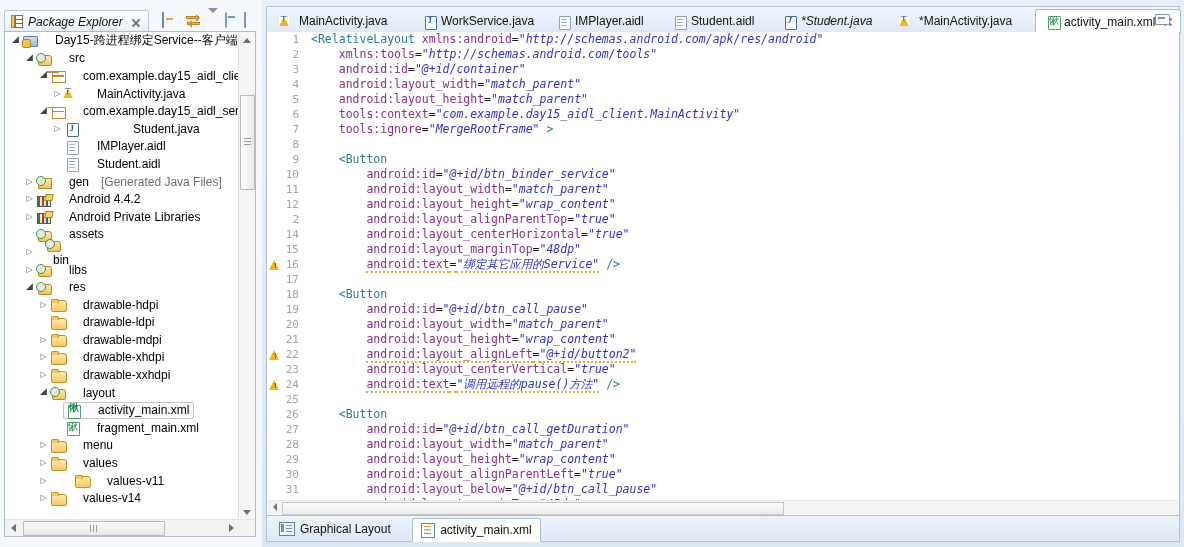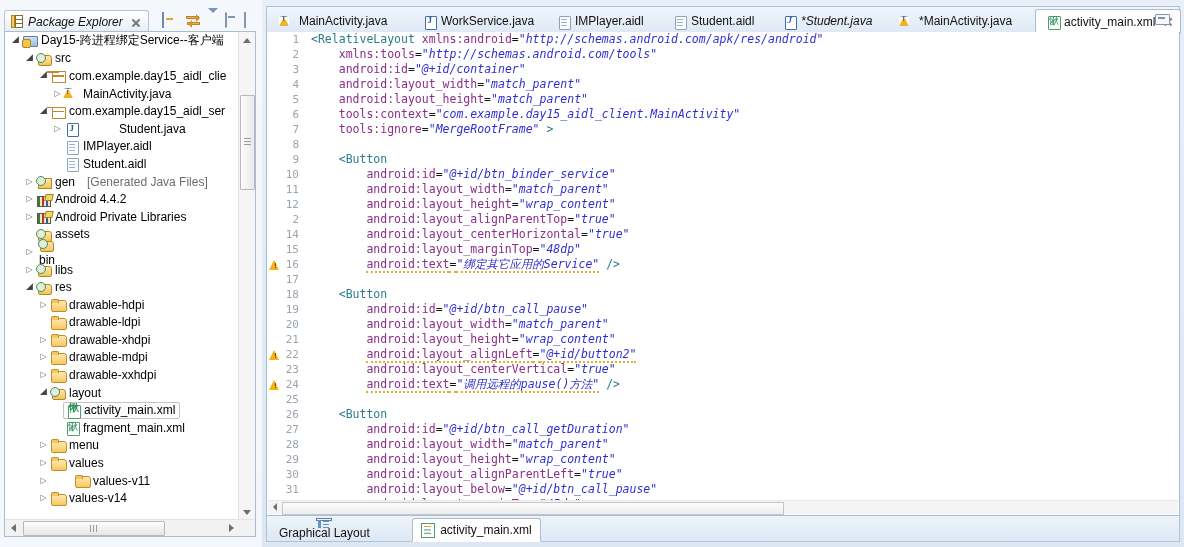--- a/index.html
+++ b/index.html
@@ -191,21 +191,21 @@
     width: 13px;
     flex: 0 0 13px;
     text-align: center;
     font-size: 8px;
     color: #5b5b5b;
     line-height: 1;
   }
   .twist.open::before { content: "\25E2"; font-size: 9px; color:#444; display:inline-block; transform: translateY(-1px);}
   .twist.closed::before { content: "\25B7"; font-size: 8px; color:#6a6a6a; }
   .twist.none::before { content: ""; }
-  .tlabel { margin-left: 3px; }
+  .tlabel { margin-left: 17px; }
   .tlabel.gray { color: #6d6d6d; }
   .sel-box {
     border: 1px solid #c3c3c3;
     border-radius: 2px;
     background: #fbfbfb;
     padding: 0 4px 0 1px;
     margin-left: -1px;
     display: flex;
     align-items: center;
     box-shadow: 0 0 0 1px #fff inset;
@@ -780,28 +780,28 @@
             <span class="twist none"></span>
             <span style="display: flex; align-items: center;">
               <span class="ti ti-folder"></span>
               <span class="tlabel">drawable-ldpi</span>
             </span>
           </div>
           <div class="trow" style="padding-left: 32px;">
             <span class="twist closed"></span>
             <span style="display: flex; align-items: center;">
               <span class="ti ti-folder"></span>
+              <span class="tlabel">drawable-mdpi</span>
+            </span>
+          </div>
+          <div class="trow" style="padding-left: 32px;">
+            <span class="twist closed"></span>
+            <span style="display: flex; align-items: center;">
+              <span class="ti ti-folder"></span>
               <span class="tlabel">drawable-xhdpi</span>
-            </span>
-          </div>
-          <div class="trow" style="padding-left: 32px;">
-            <span class="twist closed"></span>
-            <span style="display: flex; align-items: center;">
-              <span class="ti ti-folder"></span>
-              <span class="tlabel">drawable-mdpi</span>
             </span>
           </div>
           <div class="trow" style="padding-left: 32px;">
             <span class="twist closed"></span>
             <span style="display: flex; align-items: center;">
               <span class="ti ti-folder"></span>
               <span class="tlabel">drawable-xxhdpi</span>
             </span>
           </div>
           <div class="trow" style="padding-left: 32px;">
@@ -995,21 +995,21 @@
 
       <div id="ed-hscroll">
         <div class="arr" style="left:0">
             <span class="arrow-left" style="border-right-width:4px;"></span>
           </div>
         <div id="ed-hthumb"></div>
       </div>
     </div>
 
     <div id="ed-bottomtabs">
-        <div class="btab" style="left: 4px; flex-direction: column;">
+        <div class="btab" style="left: 4px;">
           <span class="ic-graphical"></span>
           <span>Graphical Layout</span>
         </div>
         <div class="btab active" style="left: 145.2px;">
           <span class="ic-xmltab"></span>
           <span>activity_main.xml</span>
         </div>
       </div>
   </div>
 

